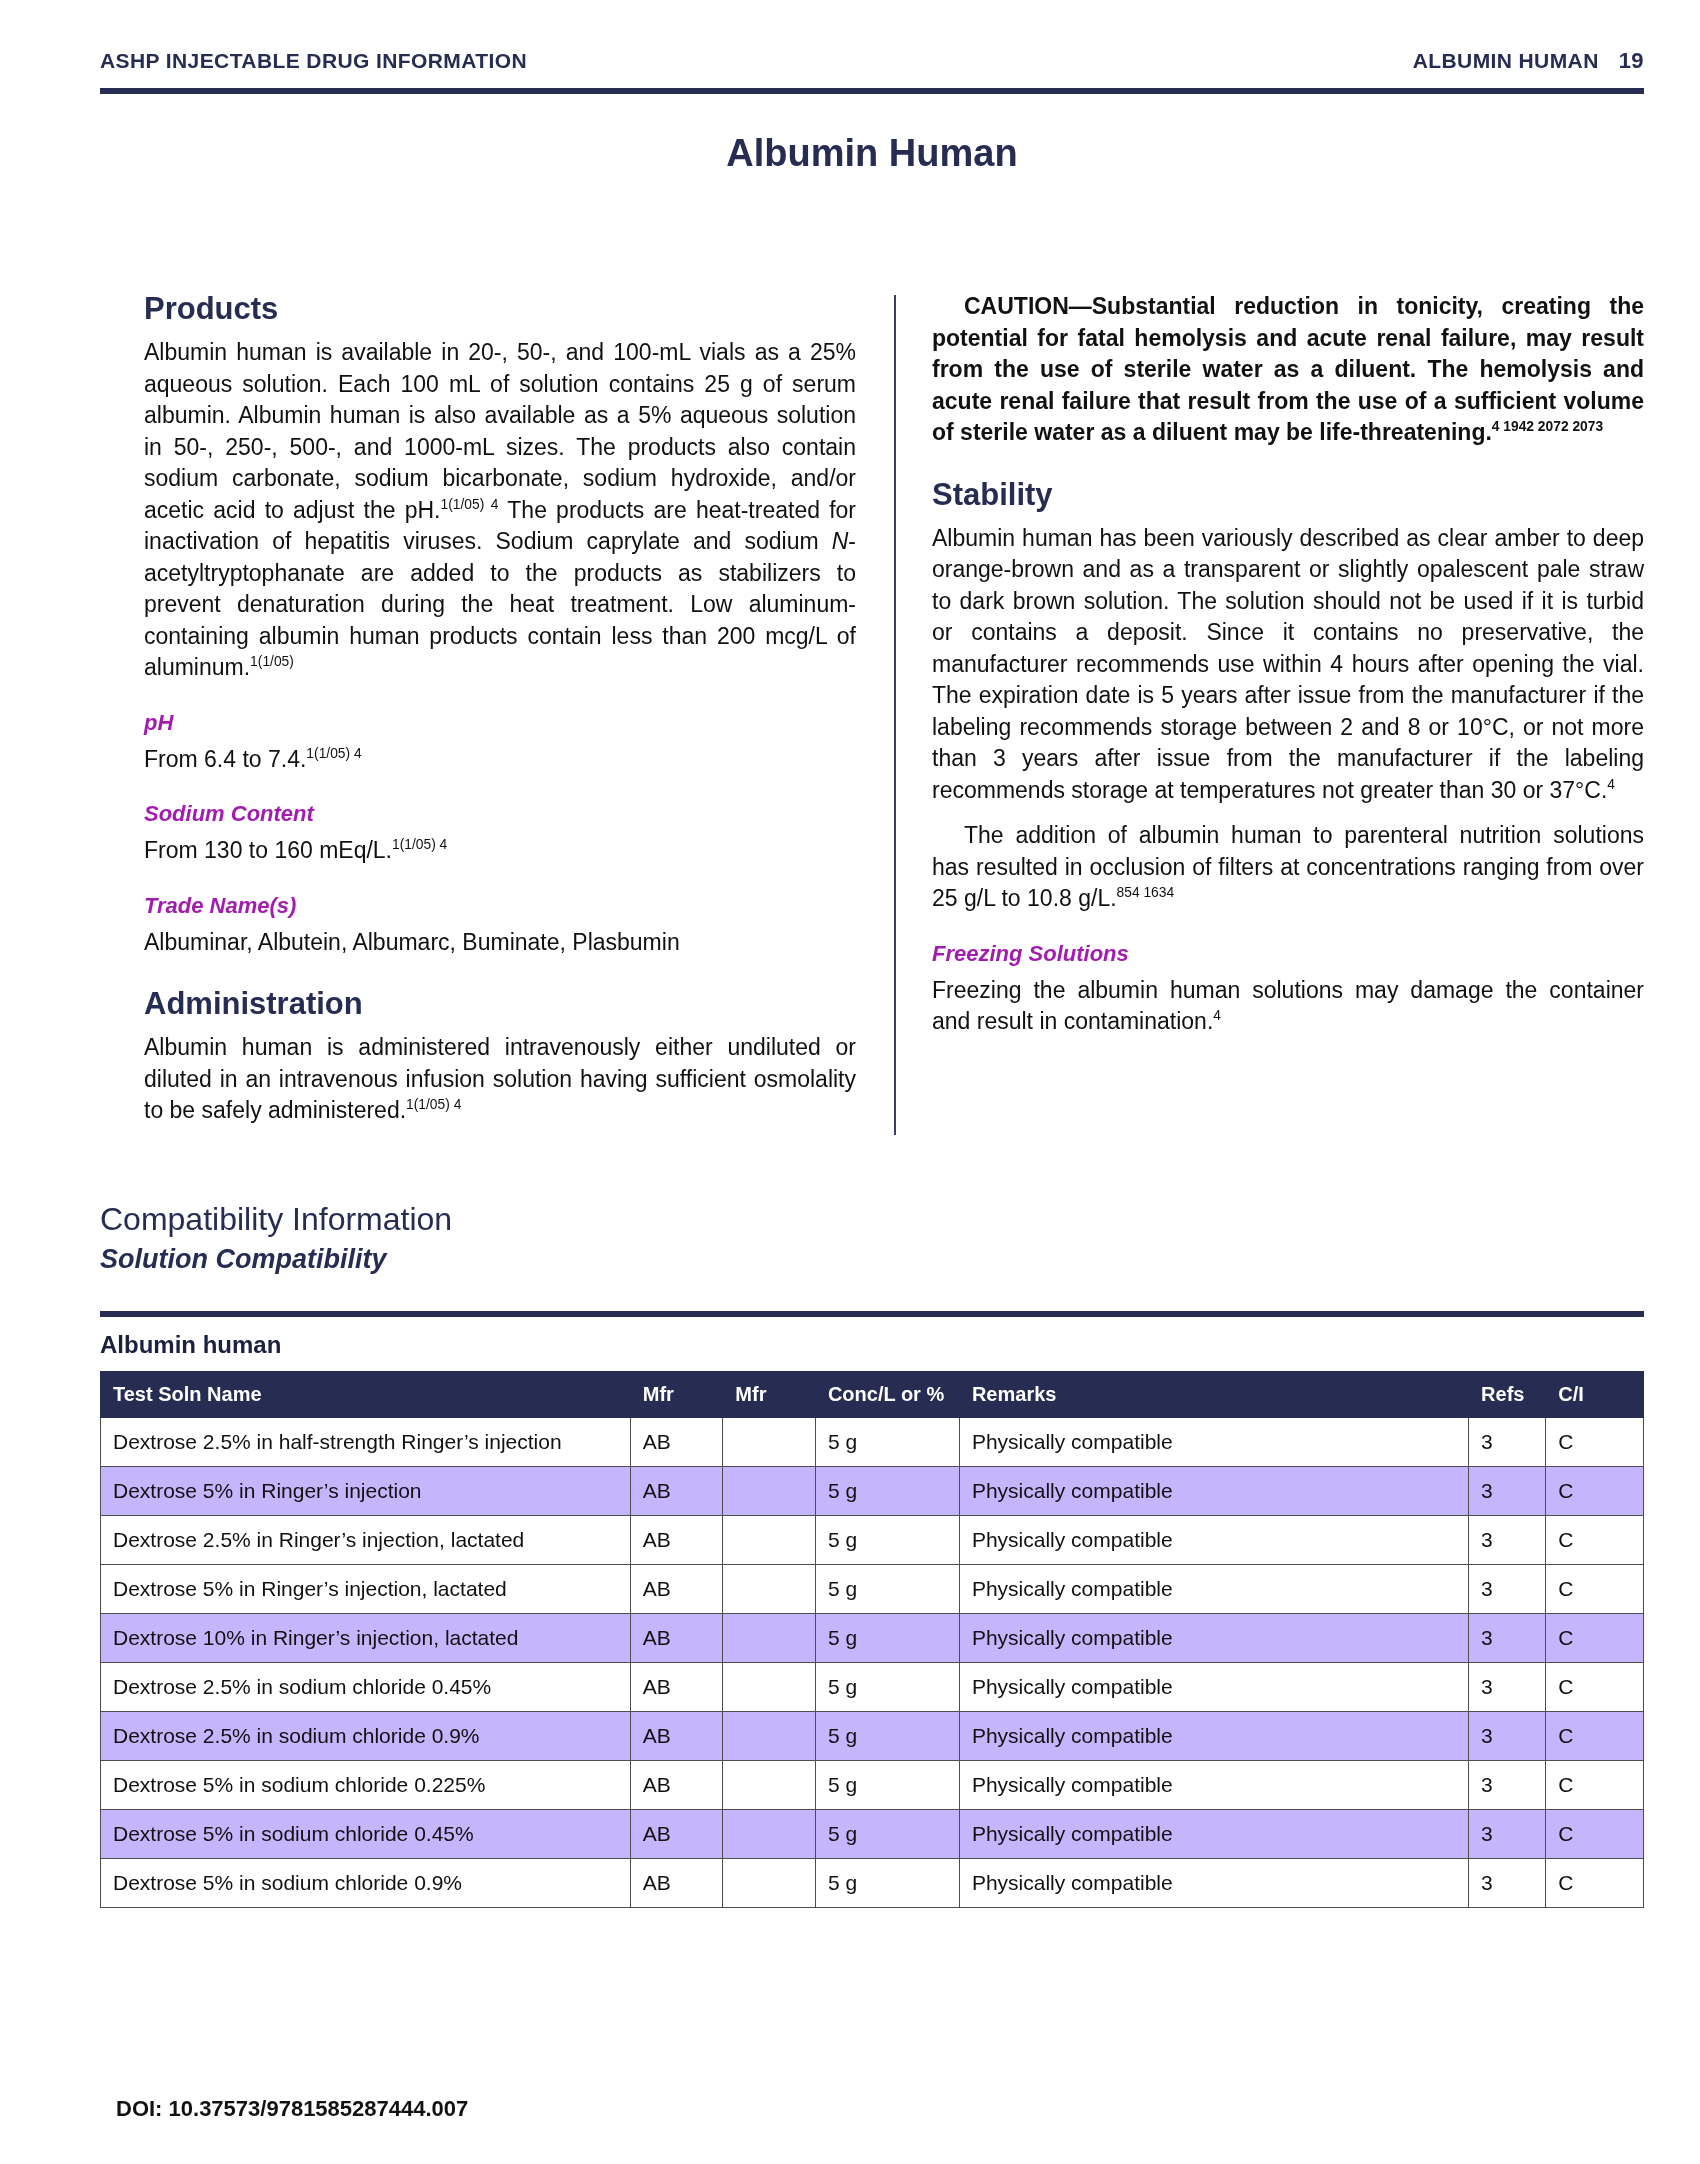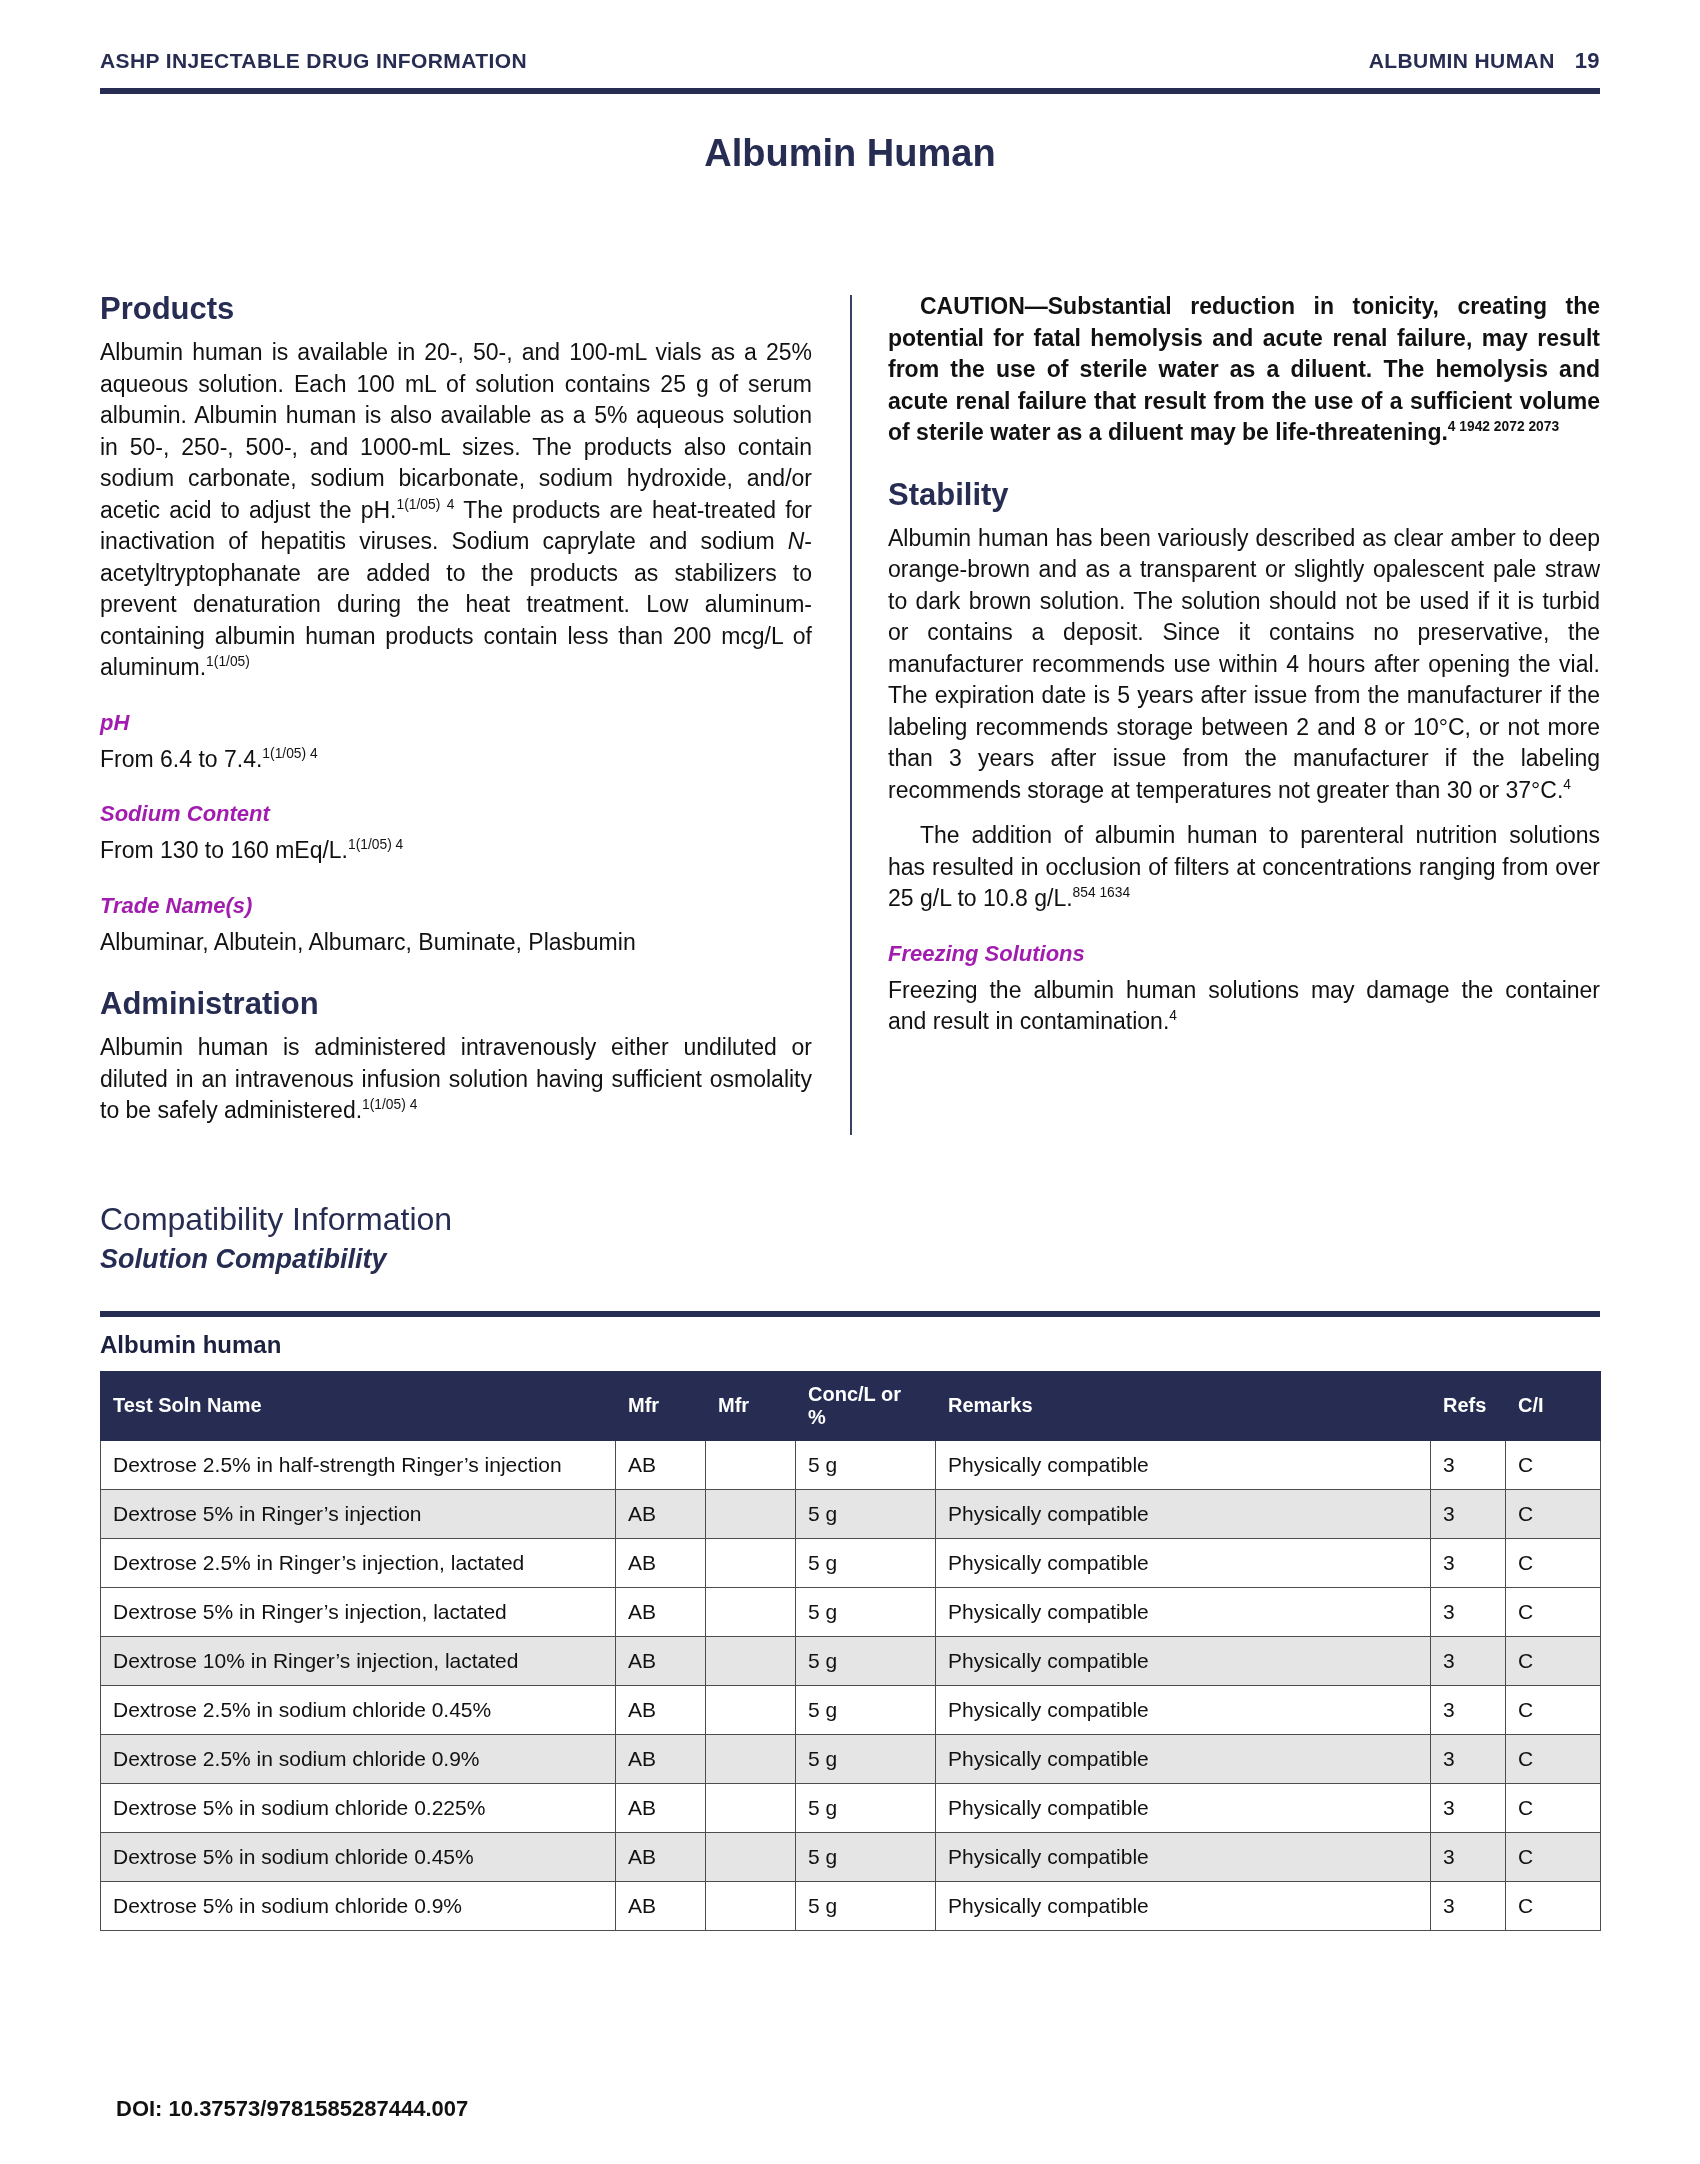--- a/index.html
+++ b/index.html
@@ -1,20 +1,20 @@
 <!DOCTYPE html>
 <html><head>
 <meta charset="utf-8">
 <style>
   html,body { margin:0; padding:0; background:#ffffff; }
   .page {
     width:1700px; height:2164px; position:relative; box-sizing:border-box;
     background:#ffffff; color:#111111;
     font-family:"Liberation Sans", sans-serif;
-    padding:48px 100px 0 100px; overflow:hidden;
+    padding:48px 56px 0 100px; overflow:hidden;
   }
   
   .page-header { display:flex; justify-content:space-between; align-items:baseline;
     font-weight:bold; color:#272d52; font-size:21px; letter-spacing:0.4px; }
   .page-header .hdr-right { display:flex; gap:20px; align-items:baseline; }
   .page-header .page-num { font-size:22px; }
   .header-rule { height:6px; background:#272d52; margin-top:14px; }
   
   .doc-title { text-align:center; color:#272d52; font-size:38px; font-weight:bold;
     margin:38px 0 0 0; }
@@ -41,21 +41,21 @@
   table.compat col.c1 { width:90px; }
   table.compat col.c2 { width:90px; }
   table.compat col.c3 { width:140px; }
   table.compat col.c4 { width:495px; }
   table.compat col.c5 { width:75px; }
   table.compat col.c6 { width:95px; }
   table.compat th { background:#272d52; color:#ffffff; text-align:left; font-weight:bold;
     font-size:20px; padding:11px 12px; border:1px solid #272d52; }
   table.compat td { border:1px solid #4d4d4d; padding:12px 12px; vertical-align:top;
     overflow-wrap:break-word; }
-  table.compat tr.alt { background:#e5e5e5; }
+  table.compat tr.alt { background:#c4b5fd; }
   
   .page-footer { position:absolute; left:116px; bottom:42px; font-weight:bold;
     font-size:22px; color:#111111; }
 </style>
 </head>
 <body>
 
 <div class="page">
 
   <div class="page-header">

